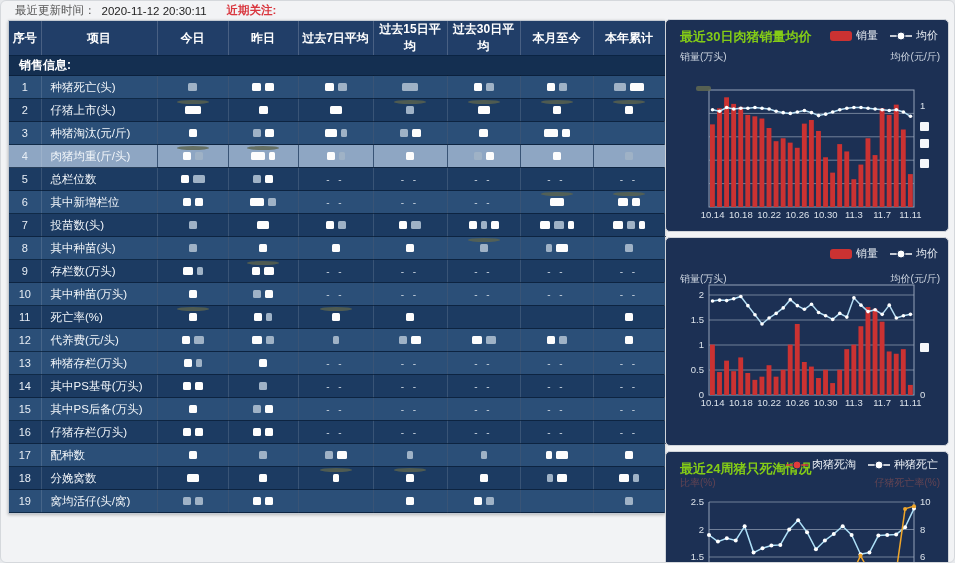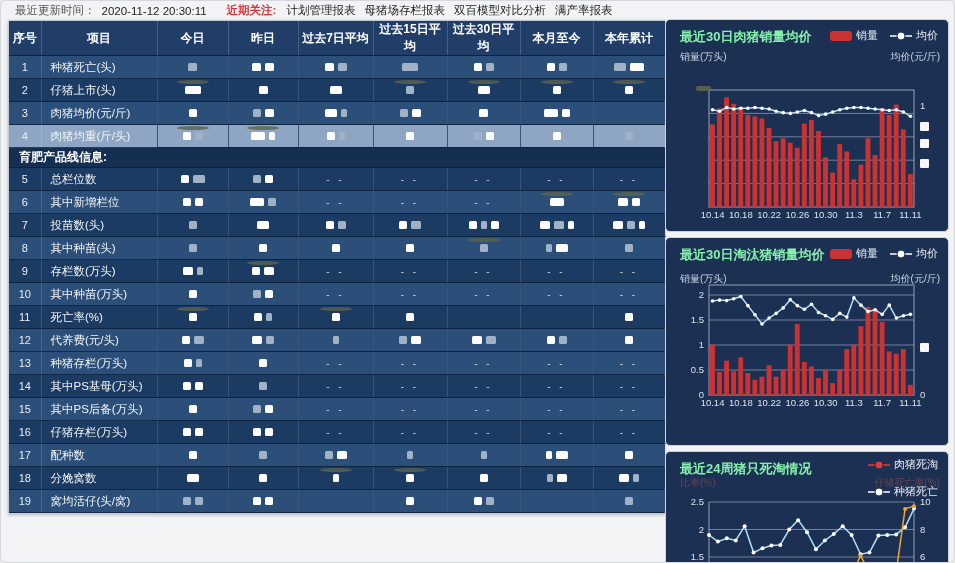--- a/index.html
+++ b/index.html
@@ -37,43 +37,37 @@
   .blob { display:inline-block; height:8px; background:#fdfdfd; border-radius:1.5px;
           filter:blur(.4px); }
   .blob.gray { background:#9fb2c6; }
   .smudge { position:absolute; left:50%; top:1px; transform:translateX(-50%);
             width:32px; height:4px; background:rgba(92,100,78,.8); border-radius:50%; }
   .dash { color:#c6d1dd; font-size:10px; letter-spacing:3px; }
   
   .charts { position:absolute; left:664px; top:18px; width:286px; }
   .panel { position:relative; width:284px; background:#1c3054;
            border:1px solid #d0d4da; border-radius:5px; margin-bottom:5px; overflow:hidden; }
-  .ptitle { position:absolute; left:14px; top:8px; color:#86efac; font-size:13px; font-weight:bold; }
+  .ptitle { position:absolute; left:14px; top:8px; color:#84cc16; font-size:13px; font-weight:bold; }
   .legend { position:absolute; right:10px; top:8px; display:flex; gap:12px; }
   .legend.two-rows { flex-direction:column; gap:2px; align-items:flex-end; top:5px; }
-  .lrow { display:flex; gap:12px;flex-direction:column; }
+  .lrow { display:flex; gap:12px; }
   .litem { display:flex; align-items:center; gap:4px; color:#e8edf3; font-size:11px; cursor:pointer; }
   .axname { position:absolute; color:#cdd5e0; font-size:10px; }
   .axname.dim { color:#7a4a52; opacity:.75; }
   svg.plot { position:absolute; left:0; top:0; }
 </style>
 </head>
 <body>
 
 <div class="page">
   <div class="topbar">
     <span class="tlabel">最近更新时间：</span>
     <span class="ttime">2020-11-12 20:30:11</span>
     <span class="focus" style="color:#d9363e">近期关注:</span>
-    <span style="display:flex">
-        <span class="tlink">计划管理报表</span>
-        <span class="tlink">母猪场存栏报表</span>
-        <span class="tlink">双百模型对比分析</span>
-        <span class="tlink">满产率报表</span>
-      </span>
   </div>
 
   <div class="table-wrap">
     <table>
       <colgroup>
           <col style="width: 32px;">
           <col style="width: 116px;">
           <col style="width: 71px;">
           <col style="width: 70px;">
           <col style="width: 75px;">
@@ -89,20 +83,23 @@
             <th>今日</th>
             <th>昨日</th>
             <th>过去7日平均</th>
             <th>过去15日平均</th>
             <th>过去30日平均</th>
             <th>本月至今</th>
             <th>本年累计</th>
           </tr>
         </thead>
       <tbody>
+          <tr class="section">
+            <td colspan="9">销售信息:</td>
+          </tr>
           <tr class="light">
             <td class="no">1</td>
             <td class="lbl">种猪死亡(头)</td>
             <td class="cell">
               <span class="cellin">
                 <span class="blob gray" style="width: 9px;"></span>
               </span>
             </td>
             <td class="cell">
               <span class="cellin">
@@ -179,21 +176,21 @@
             </td>
             <td class="cell">
               <span class="smudge"></span>
               <span class="cellin">
                 <span class="blob" style="width: 8px;"></span>
               </span>
             </td>
           </tr>
           <tr class="light">
             <td class="no">3</td>
-            <td class="lbl">肉猪均价(元/斤)</td>
+            <td class="lbl">种猪淘汰(元/斤)</td>
             <td class="cell">
               <span class="cellin">
                 <span class="blob" style="width: 8px;"></span>
               </span>
             </td>
             <td class="cell">
               <span class="cellin">
                 <span class="blob gray" style="width: 8px;"></span>
                 <span class="blob" style="width: 9px;"></span>
               </span>
@@ -262,23 +259,20 @@
             <td class="cell">
               <span class="cellin">
                 <span class="blob" style="width: 8px;"></span>
               </span>
             </td>
             <td class="cell">
               <span class="cellin">
                 <span class="blob gray" style="width: 8px;"></span>
               </span>
             </td>
-          </tr>
-          <tr class="section">
-            <td colspan="9">育肥产品线信息:</td>
           </tr>
           <tr class="dark">
             <td class="no">5</td>
             <td class="lbl">总栏位数</td>
             <td class="cell">
               <span class="cellin">
                 <span class="blob" style="width: 8px;"></span>
                 <span class="blob gray" style="width: 12px;"></span>
               </span>
             </td>
@@ -839,21 +833,20 @@
           <text x="216.18965517241378" y="198" text-anchor="middle" fill="#dbe2ea" font-size="9.5">11.7</text>
           <text x="244.4655172413793" y="198" text-anchor="middle" fill="#dbe2ea" font-size="9.5">11.11</text>
           <text x="254" y="89" fill="#dbe2ea" font-size="9.5">1</text>
           <rect x="254" y="102" width="9" height="9" rx="1" fill="#f5f7fa"></rect>
           <rect x="254" y="119" width="9" height="9" rx="1" fill="#f5f7fa"></rect>
           <rect x="254" y="139" width="9" height="9" rx="1" fill="#f5f7fa"></rect>
           <rect x="30" y="66" width="15" height="5" rx="2" fill="rgba(96,104,82,.85)"></rect>
         </svg>
       </div>
       <div class="panel" style="height: 209px;">
-        <div class="ptitle">最近30日淘汰猪销量均价</div>
         <div class="legend">
           <span class="litem">
             <svg width="22" height="12">
               <rect x="0" y="1" width="22" height="10" rx="3" fill="#cb3232"></rect>
             </svg>
             <span>销量</span>
           </span>
           <span class="litem">
             <svg width="22" height="12">
               <line x1="0" y1="6" x2="22" y2="6" stroke="#ffffff" stroke-width="1.5"></line>

